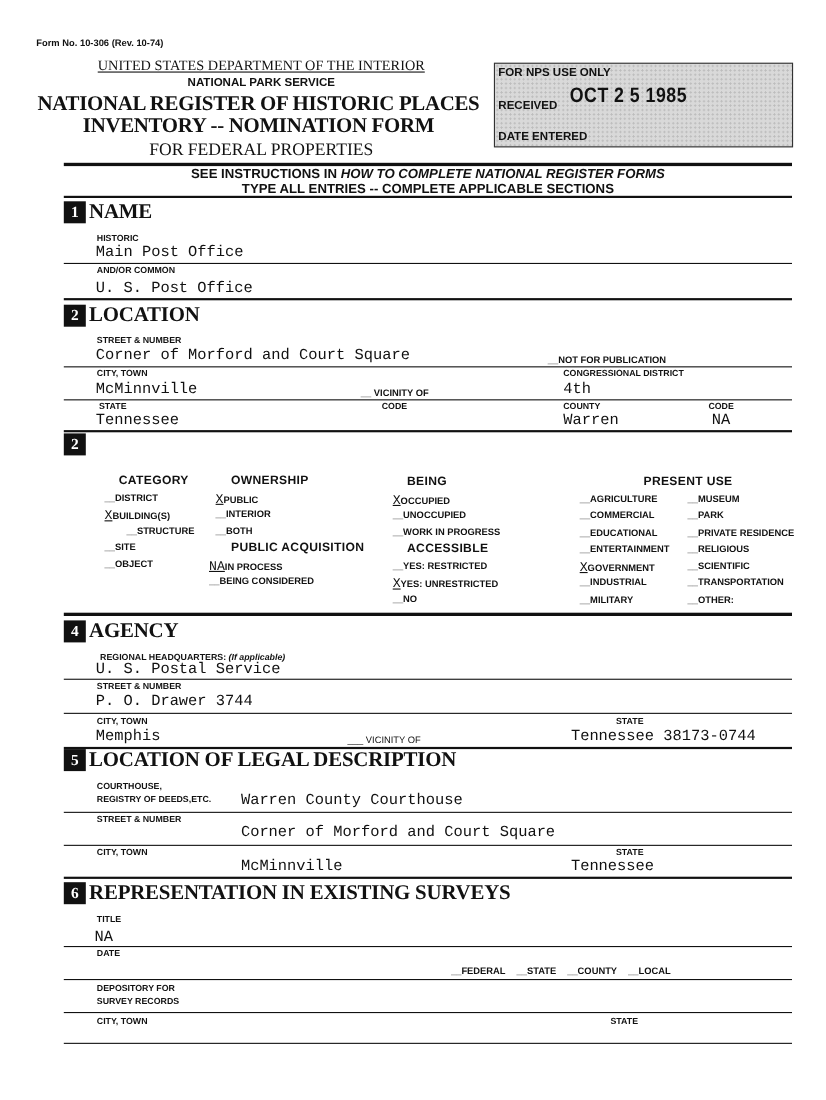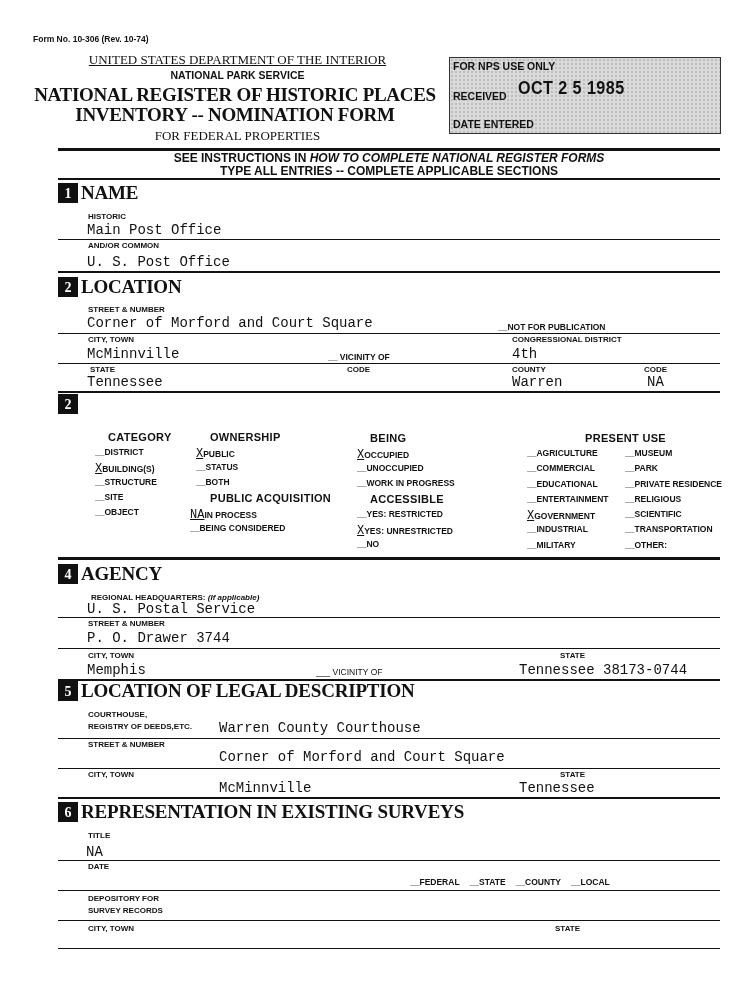--- a/index.html
+++ b/index.html
@@ -4,21 +4,21 @@
 <style>
   html, body { margin:0; padding:0; background:#fff; }
   body { width:751px; height:1000px; position:relative; overflow:hidden; color:#111; font-family:"Liberation Sans", sans-serif; }
   .abs { position:absolute; }
   .serif { font-family:"Liberation Serif", serif; }
   .formno { left:33px; top:34px; font-size:8.5px; font-weight:bold; }
   .h-dept { left:60px; width:355px; text-align:center; top:52px; font-size:13px;text-decoration:underline; }
   .h-nps { left:60px; width:355px; text-align:center; top:69px; font-size:10.5px; font-weight:bold; }
   .h-title1 { left:30px; width:410px; text-align:center; top:84px; font-size:19px; font-weight:bold; letter-spacing:-0.3px; }
   .h-title2 { left:30px; width:410px; text-align:center; top:104px; font-size:19px; font-weight:bold; letter-spacing:-0.3px; }
-  .h-fed { left:60px; width:355px; text-align:center; top:128px; font-size:13px; }
+  .h-fed { left:60px; width:355px; text-align:center; top:128px; font-size:16px; }
   .npsbox { left:449px; top:57px; width:270px; height:75px; border:1.5px solid #333; background:#d9d9d9;
     background-image: radial-gradient(#bdbdbd 0.8px, transparent 0.9px); background-size:4px 4px; }
   .npsbox .lbl { position:absolute; left:3px; font-size:10.5px; font-weight:bold; }
   .stamp { position:absolute; left:68px; top:19px; font-family:"Liberation Sans Narrow","Liberation Sans", sans-serif; font-size:19px; font-weight:bold; letter-spacing:0.5px; transform:scaleX(0.85); transform-origin:left; }
   .rule { position:absolute; left:58px; width:662px; height:0; border-top:2px solid #111; }
   .rule.thin { border-top-width:1.5px; }
   .instr { left:58px; width:662px; text-align:center; font-size:12px; font-weight:bold; }
   .sec { left:58px; display:flex; align-items:center; }
   .secnum { display:inline-block; width:20px; height:20px; background:#111; color:#fff; font-family:"Liberation Serif", serif; font-weight:bold; font-size:14px; text-align:center; line-height:21px; margin-right:3px; }
   .sectitle { font-family:"Liberation Serif", serif; font-weight:bold; font-size:19px; letter-spacing:-0.2px; }
@@ -87,29 +87,29 @@
 <div class="rule" style="top:391px"></div>
 
 <div class="abs sec" style="top:394px">
   <span class="secnum">2</span>
 </div>
 
 <div class="abs colhead" style="left:108px; top:431px">CATEGORY</div>
 <div class="abs" id="cat-list" style="left:95px; top:447px">
     <div class="opt" style="height: 15px;"><span class="mark" style="font-family: &quot;Liberation Sans&quot;, sans-serif; font-weight: bold; font-size: 8.5px;">__</span><span>DISTRICT</span></div>
     <div class="opt" style="height: 15px;"><span class="mark" style="text-decoration: underline;">X</span><span>BUILDING(S)</span></div>
-    <div class="opt" style="height: 15px;"><span class="mark" style="font-family: &quot;Liberation Sans&quot;, sans-serif; font-weight: bold; font-size: 8.5px;">__</span><span>STRUCTURE</span></div>
+    <div class="opt" style="height: 15px; margin-left: 20px;"><span class="mark" style="font-family: &quot;Liberation Sans&quot;, sans-serif; font-weight: bold; font-size: 8.5px;">__</span><span>STRUCTURE</span></div>
     <div class="opt" style="height: 15px;"><span class="mark" style="font-family: &quot;Liberation Sans&quot;, sans-serif; font-weight: bold; font-size: 8.5px;">__</span><span>SITE</span></div>
     <div class="opt" style="height: 15px;"><span class="mark" style="font-family: &quot;Liberation Sans&quot;, sans-serif; font-weight: bold; font-size: 8.5px;">__</span><span>OBJECT</span></div>
   </div>
 
 <div class="abs colhead" style="left:210px; top:431px">OWNERSHIP</div>
 <div class="abs" id="own-list" style="left:196px; top:447px">
     <div class="opt" style="height: 15px;"><span class="mark" style="text-decoration: underline;">X</span><span>PUBLIC</span></div>
-    <div class="opt" style="height: 15px;"><span class="mark" style="font-family: &quot;Liberation Sans&quot;, sans-serif; font-weight: bold; font-size: 8.5px;">__</span><span>STATUS</span></div>
+    <div class="opt" style="height: 15px;"><span class="mark" style="font-family: &quot;Liberation Sans&quot;, sans-serif; font-weight: bold; font-size: 8.5px;">__</span><span>INTERIOR</span></div>
     <div class="opt" style="height: 15px;"><span class="mark" style="font-family: &quot;Liberation Sans&quot;, sans-serif; font-weight: bold; font-size: 8.5px;">__</span><span>BOTH</span></div>
   </div>
 <div class="abs colhead" style="left:210px; top:492px">PUBLIC ACQUISITION</div>
 <div class="abs" id="acq-list" style="left:190px; top:508px">
     <div class="opt" style="height: 15px;"><span class="mark" style="text-decoration: underline;">NA</span><span>IN PROCESS</span></div>
     <div class="opt" style="height: 15px;"><span class="mark" style="font-family: &quot;Liberation Sans&quot;, sans-serif; font-weight: bold; font-size: 8.5px;">__</span><span>BEING CONSIDERED</span></div>
   </div>
 
 <div class="abs colhead" style="left:370px; top:432px">BEING</div>
 <div class="abs" id="status-list" style="left:357px; top:448px">

